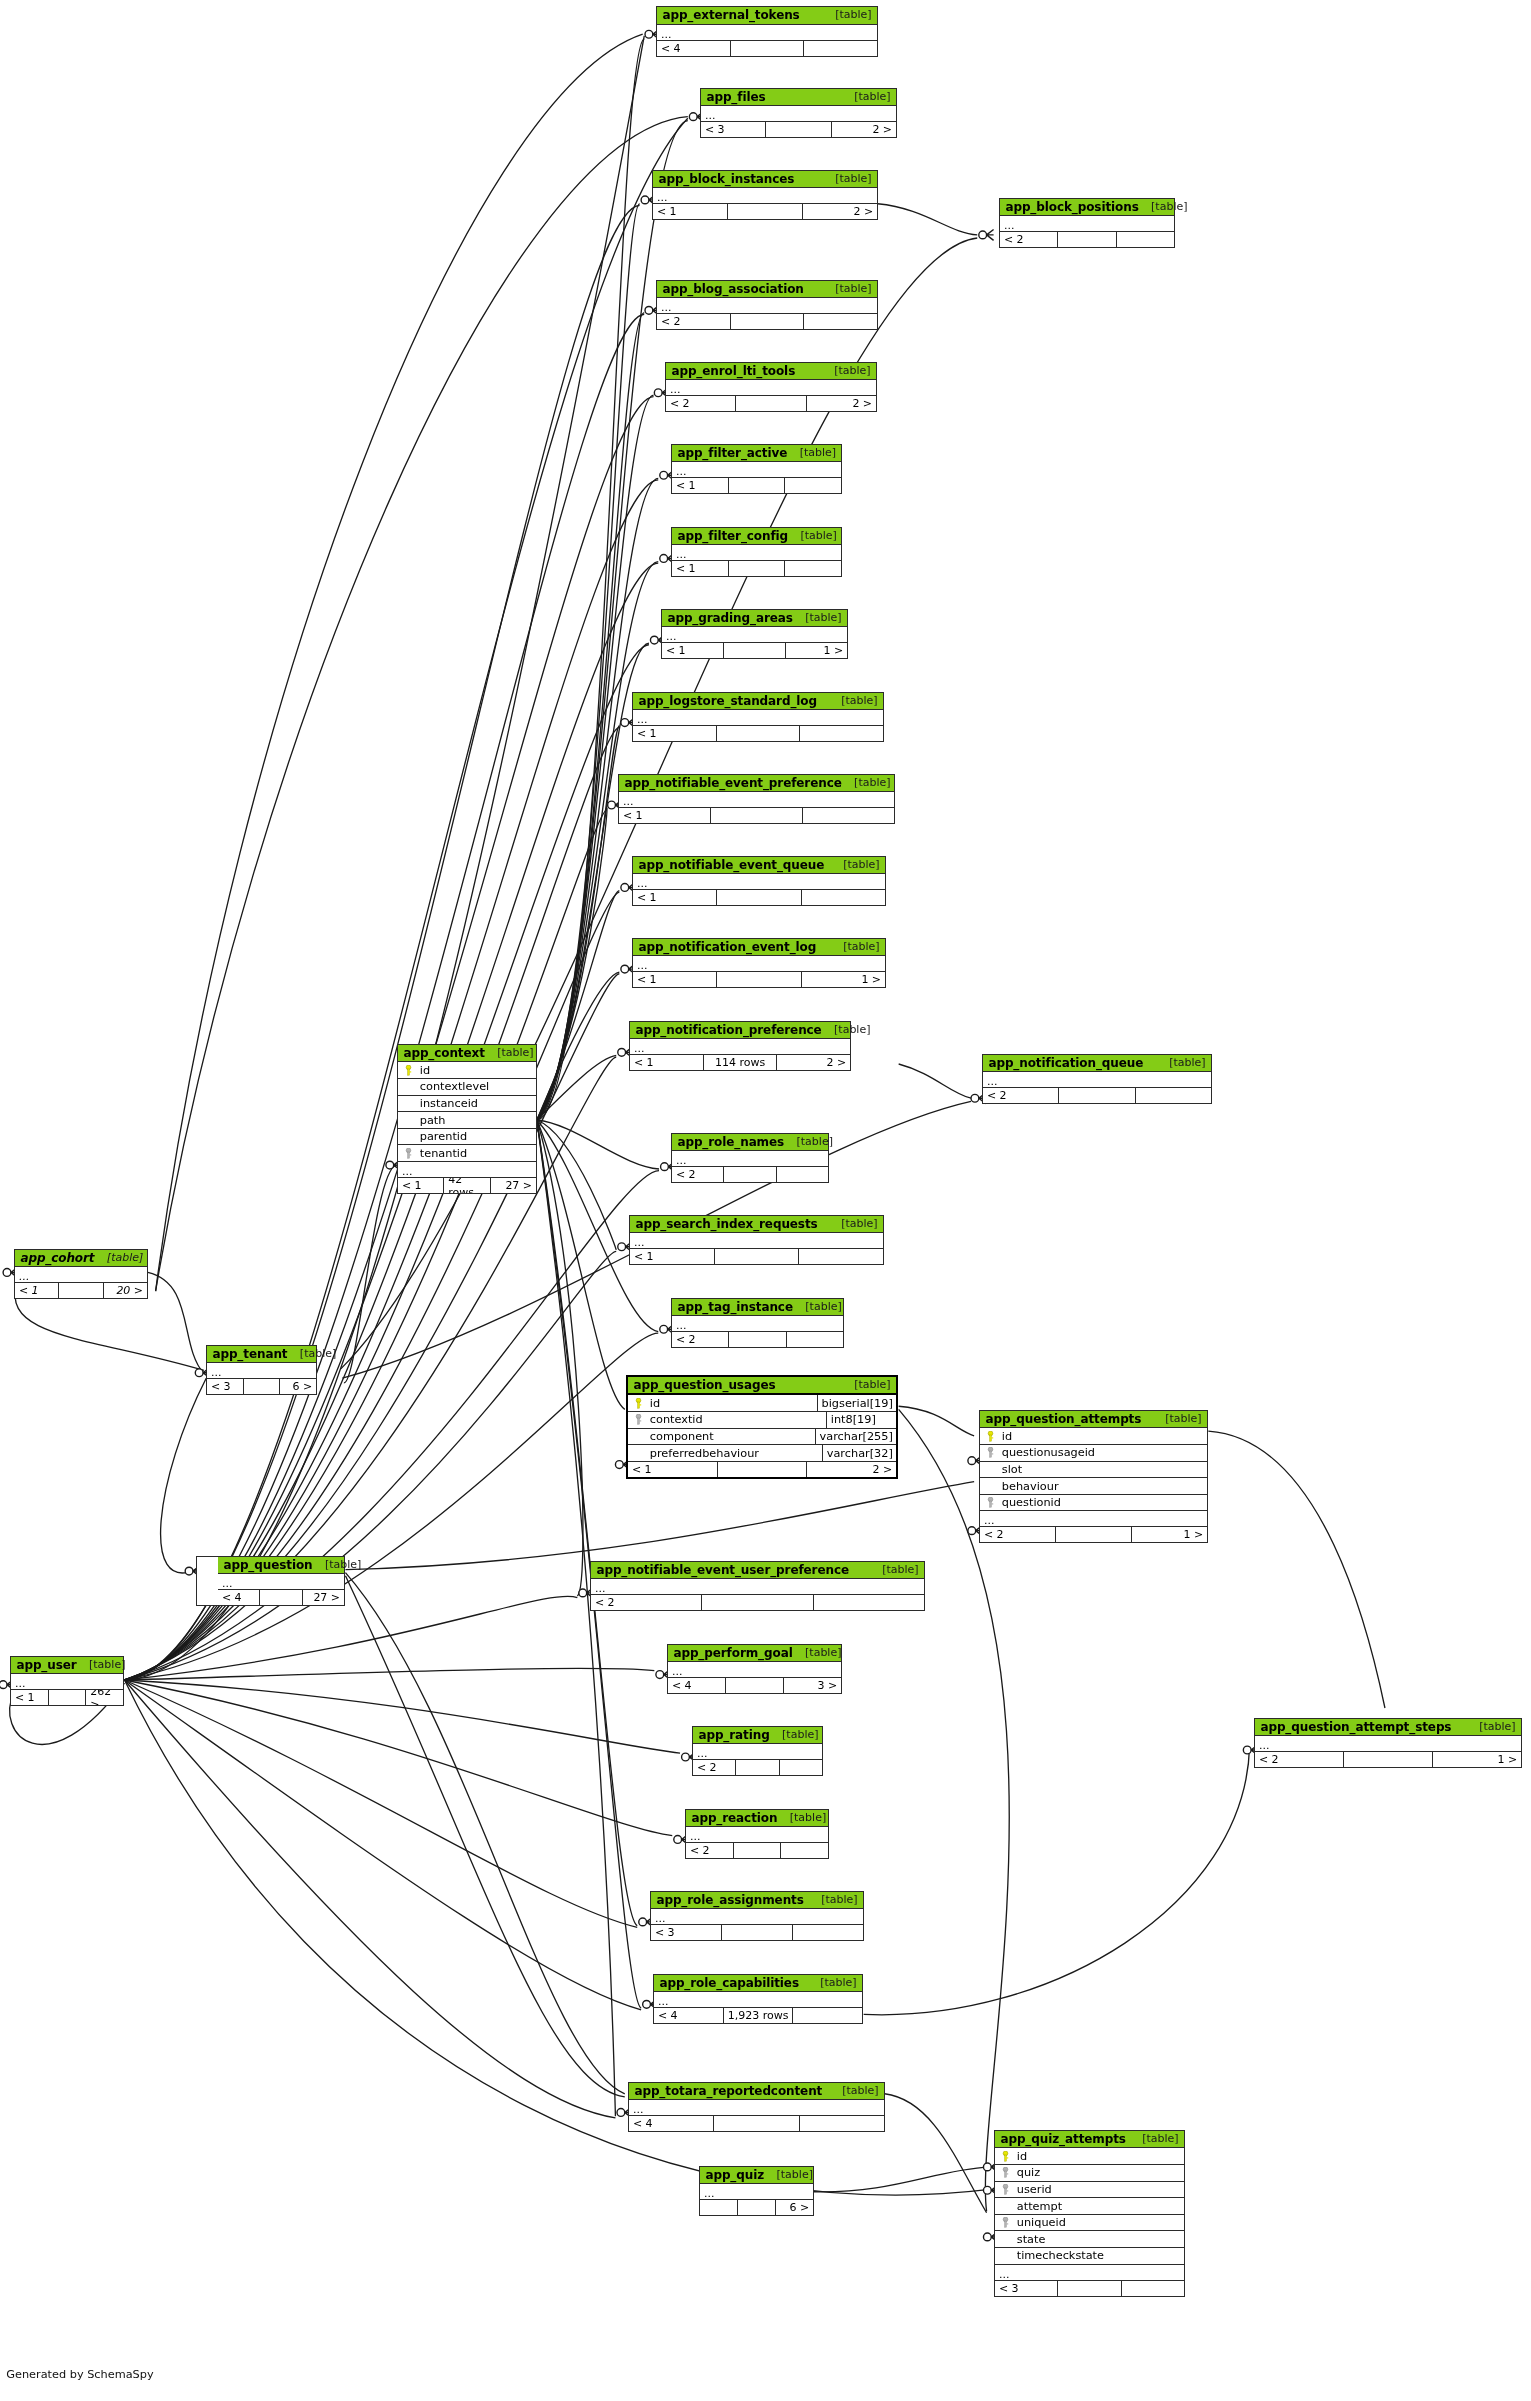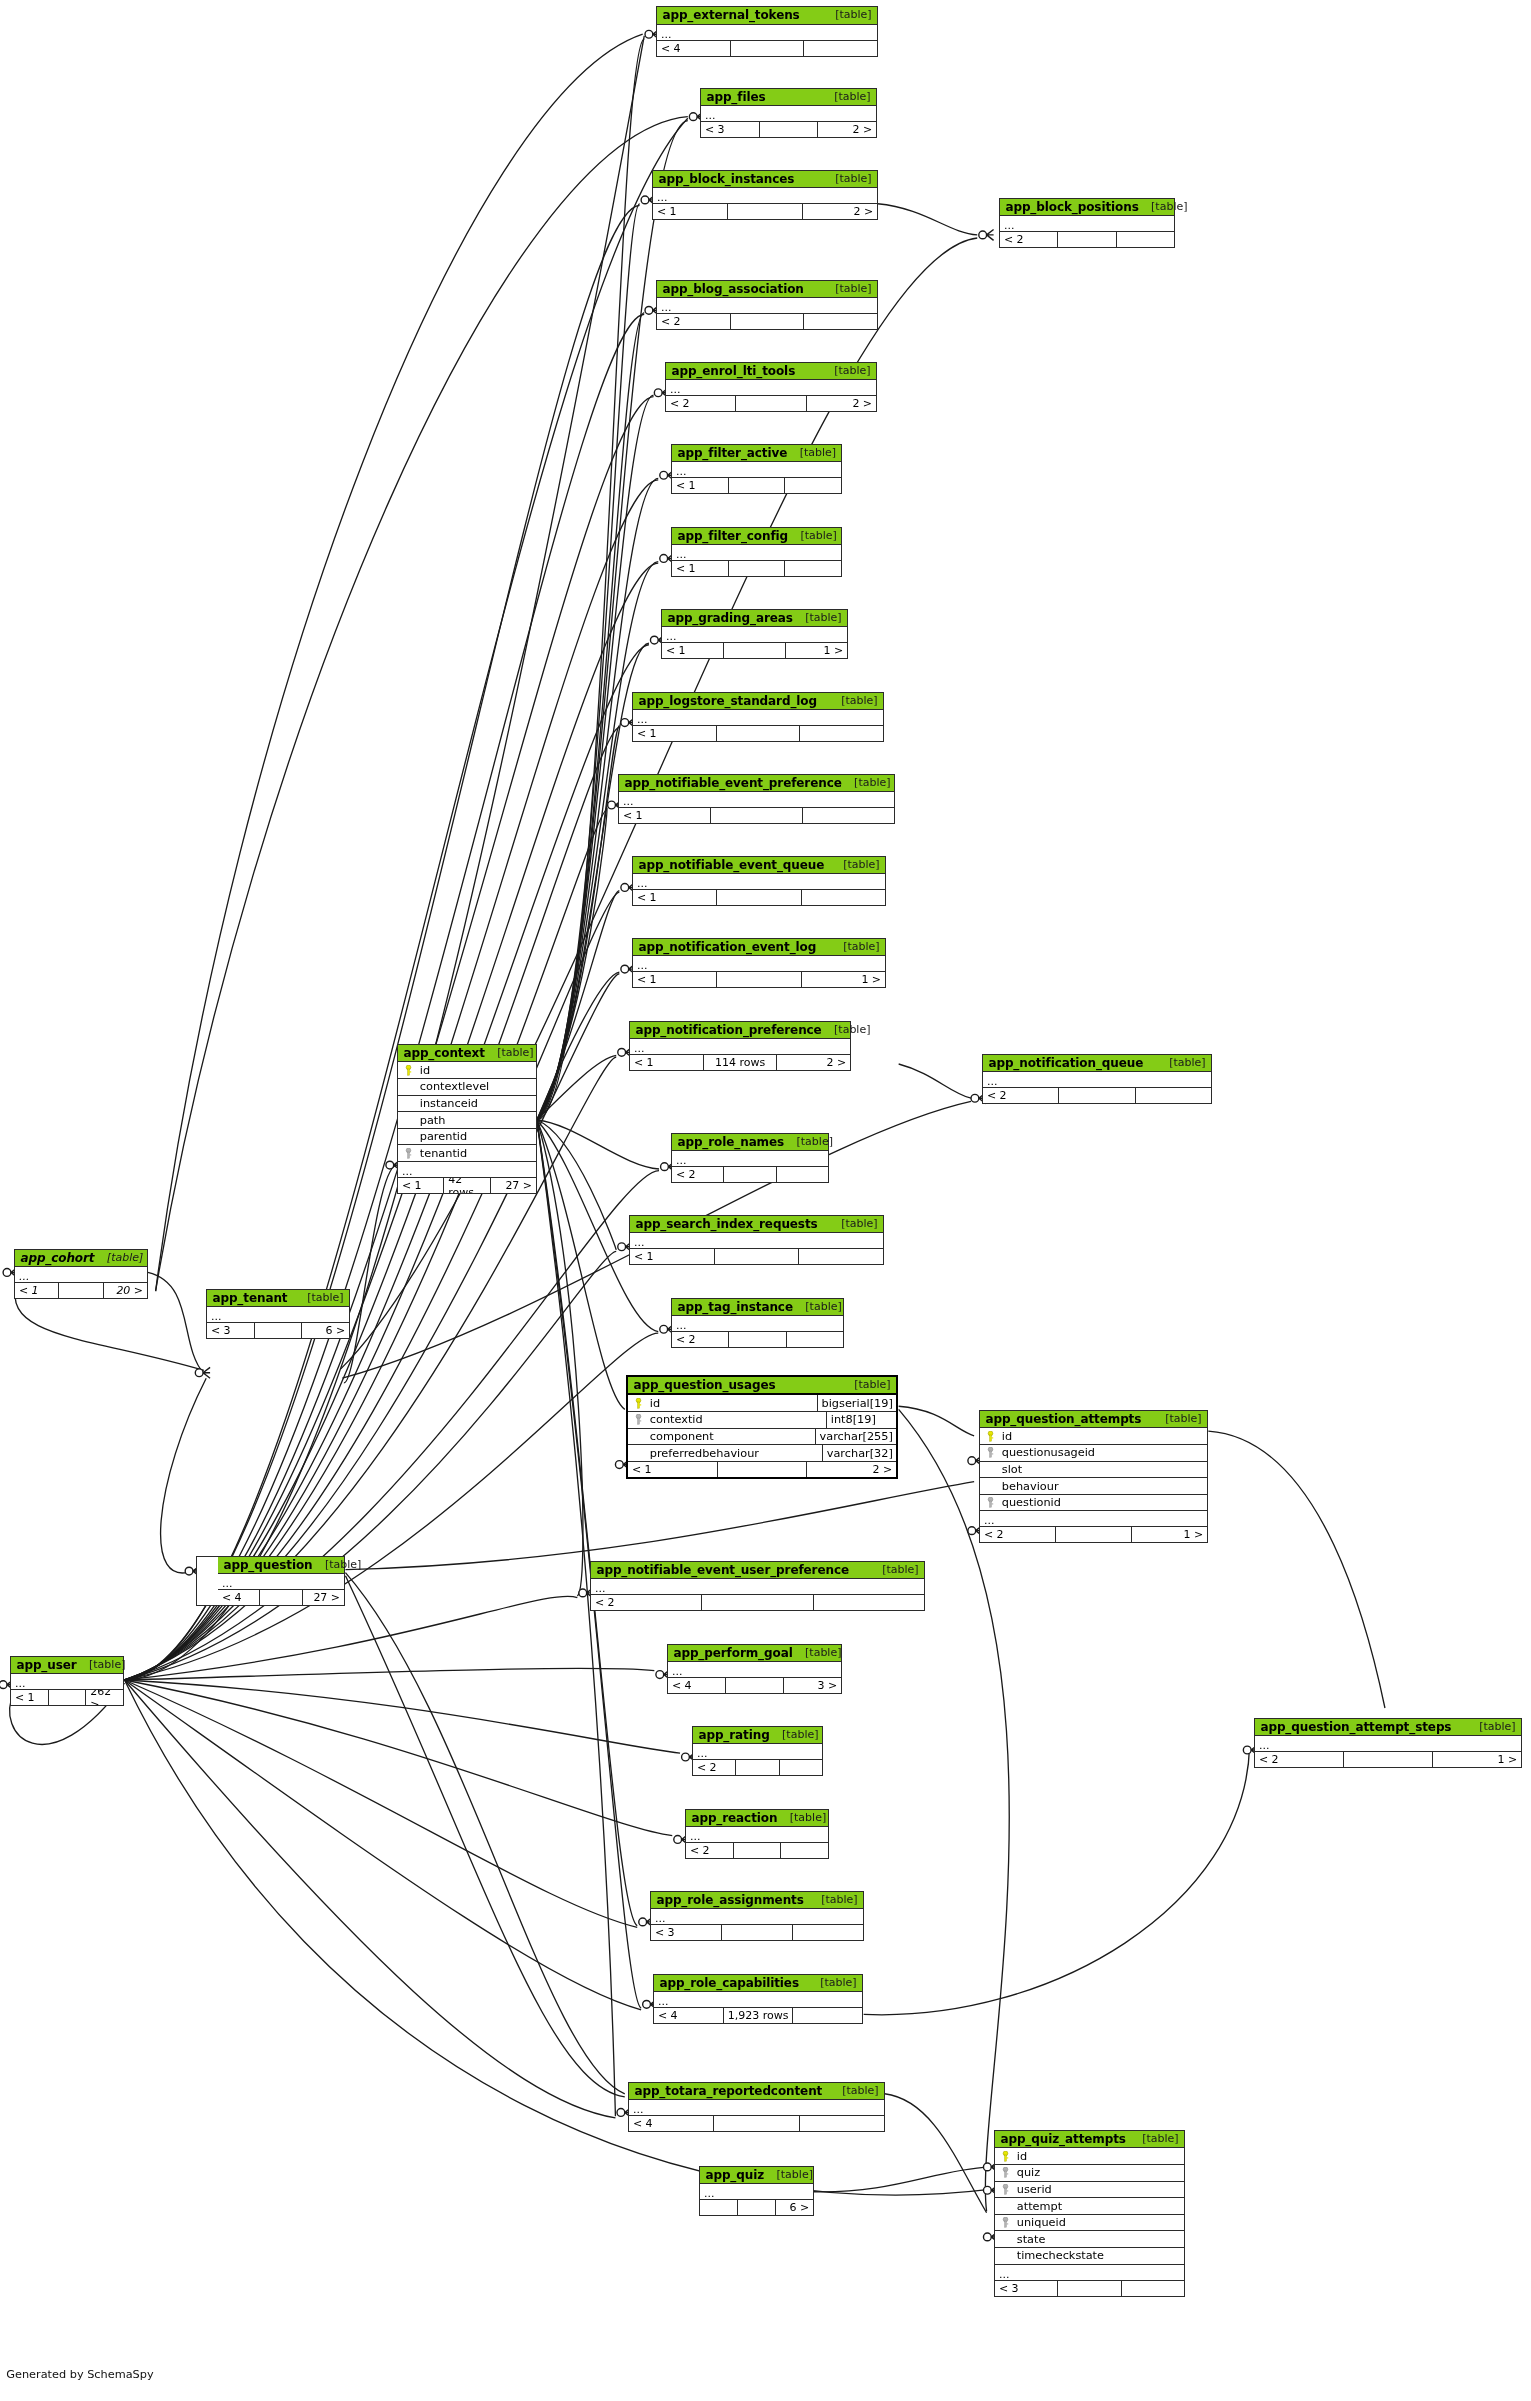--- a/index.html
+++ b/index.html
@@ -271,21 +271,21 @@
           <span class="tname">app_external_tokens</span>
           <span class="ttype">[table]</span>
         </div>
         <div class="ellipsis">...</div>
         <div class="foot">
           <div class="fc left">&lt; 4</div>
           <div class="fc mid"></div>
           <div class="fc right"></div>
         </div>
       </div>
-      <div class="tbl" style="left: 700px; top: 88px; width: 177px;">
+      <div class="tbl" style="left: 700px; top: 88px; width: 197px;">
         <div class="hdr">
           <span class="tname">app_files</span>
           <span class="ttype">[table]</span>
         </div>
         <div class="ellipsis">...</div>
         <div class="foot">
           <div class="fc left">&lt; 3</div>
           <div class="fc mid"></div>
           <div class="fc right">2 &gt;</div>
         </div>
@@ -537,21 +537,21 @@
           <span class="tname">app_cohort</span>
           <span class="ttype">[table]</span>
         </div>
         <div class="ellipsis">...</div>
         <div class="foot">
           <div class="fc left">&lt; 1</div>
           <div class="fc mid"></div>
           <div class="fc right">20 &gt;</div>
         </div>
       </div>
-      <div class="tbl" style="left: 206px; top: 1289px; width: 144px;">
+      <div class="tbl" style="left: 206px; top: 1345px; width: 111px;">
         <div class="hdr">
           <span class="tname">app_tenant</span>
           <span class="ttype">[table]</span>
         </div>
         <div class="ellipsis">...</div>
         <div class="foot">
           <div class="fc left">&lt; 3</div>
           <div class="fc mid"></div>
           <div class="fc right">6 &gt;</div>
         </div>

